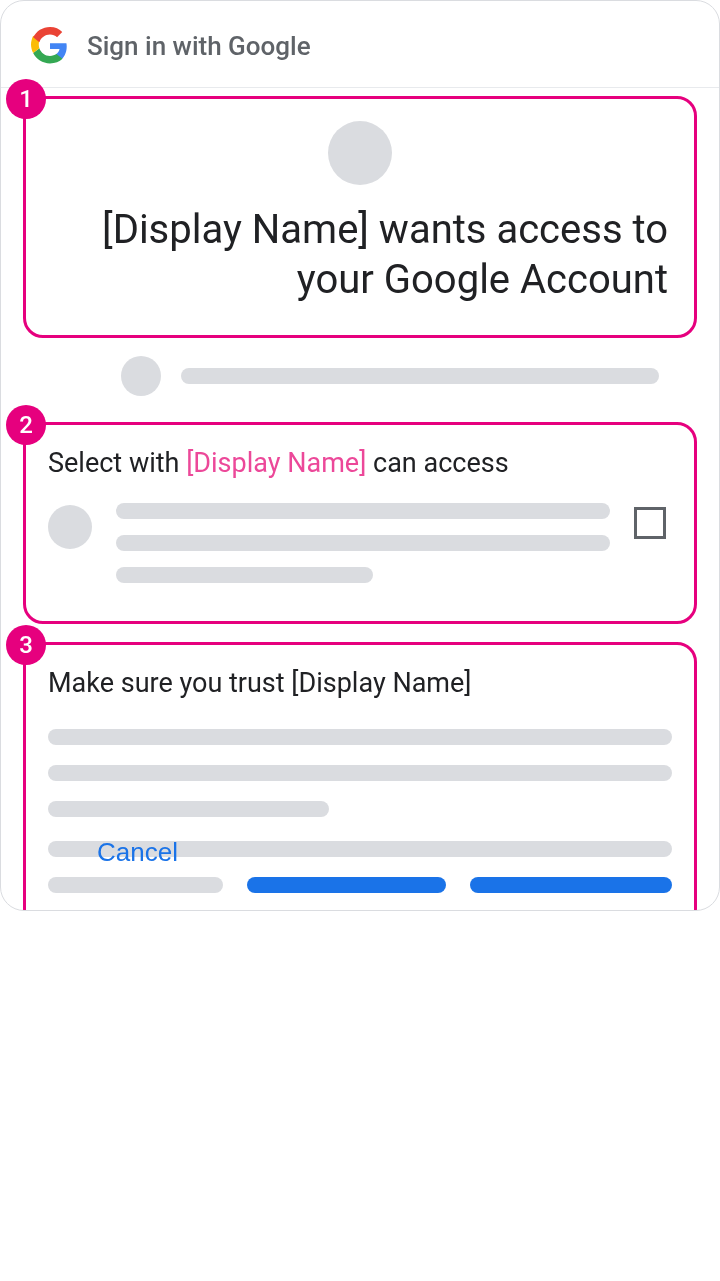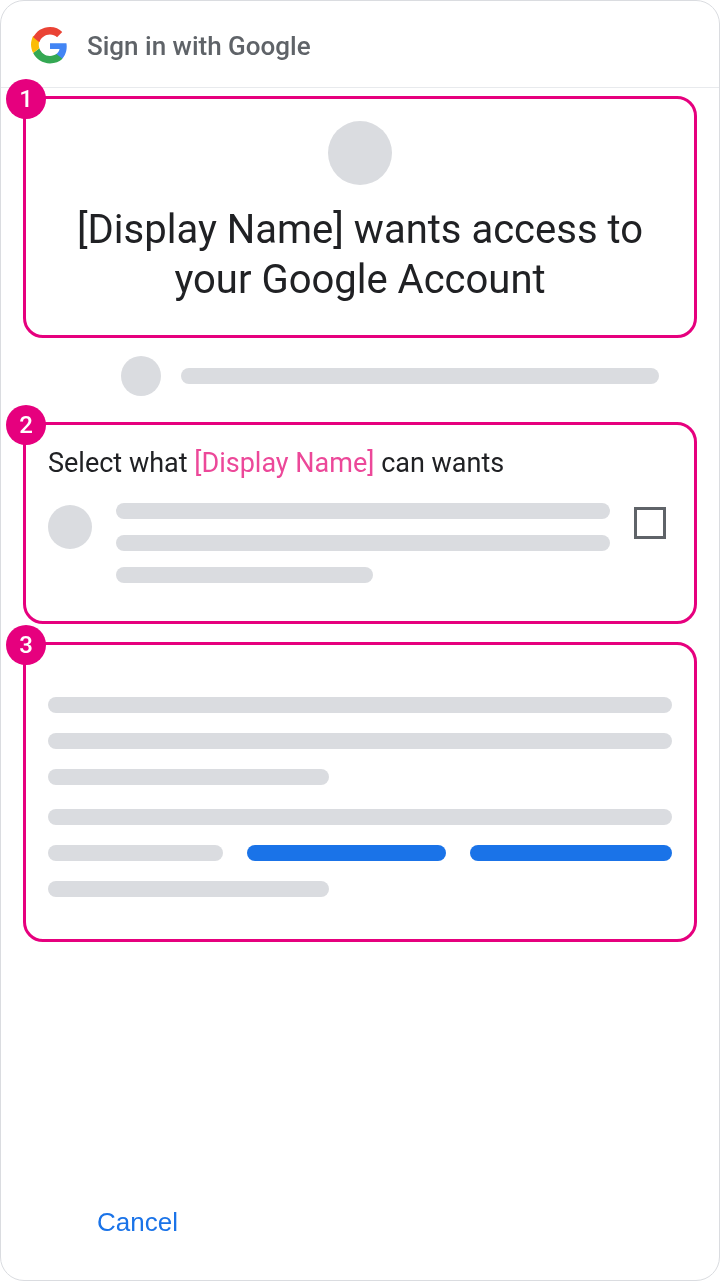--- a/index.html
+++ b/index.html
@@ -6,21 +6,21 @@
   html, body { margin: 0; padding: 0; }
   body {
     font-family: "Google Sans", "Product Sans", Roboto, Arial, sans-serif;
     background: #fff;
     width: 720px;
     height: 1281px;
     position: relative;
   }
   .device {
     width: 720px;
-    height: 1281px;
+    height: 911px;
     border: 1px solid #dadce0;
     border-radius: 24px;
     background: #fff;
     overflow: hidden;
     position: relative;
   }
   .header {
     display: flex;
     align-items: center;
     gap: 18px;
@@ -60,21 +60,21 @@
     justify-content: center;
   }
 
   .app-avatar {
     width: 64px; height: 64px; border-radius: 50%;
     background: #dadce0; margin: 0 auto 20px auto;
   }
   .big-title {
     font-size: 40px;
     line-height: 1.25;
-    text-align: center;
+    text-align: right;
     color: #202124;
     font-weight: 400;
     padding: 0 4px;
   }
 
   .account-row {
     display: flex; align-items: center; gap: 20px;
     margin: 18px 60px 26px 120px;
   }
   .account-avatar {
@@ -157,35 +157,36 @@
     </div>
 
     <div class="account-row">
       <div class="account-avatar"></div>
       <div class="account-bar"></div>
     </div>
 
     <div class="section-box">
       <div class="badge">2</div>
       <div class="sub-title">
-        <span>Select what </span><span class="link">[Display Name]</span><span> can wants</span>
+        <span>Select with </span><span class="link">[Display Name]</span><span> can access</span>
       </div>
       <div class="perm-row">
         <div class="perm-icon"></div>
         <div class="perm-lines">
           <div class="ph-line w1"></div>
           <div class="ph-line w2"></div>
           <div class="ph-line w3"></div>
         </div>
         <div class="checkbox"></div>
       </div>
     </div>
 
     <div class="section-box">
       <div class="badge">3</div>
+      <div class="sub-title">Make sure you trust [Display Name]</div>
 
       <div class="trust-lines">
         <div class="ph-line t-w1"></div>
         <div class="ph-line t-w2"></div>
         <div class="ph-line t-w3"></div>
       </div>
 
       <div class="trust-row2">
         <div class="ph-line t-w1"></div>
         <div class="inline-row">

